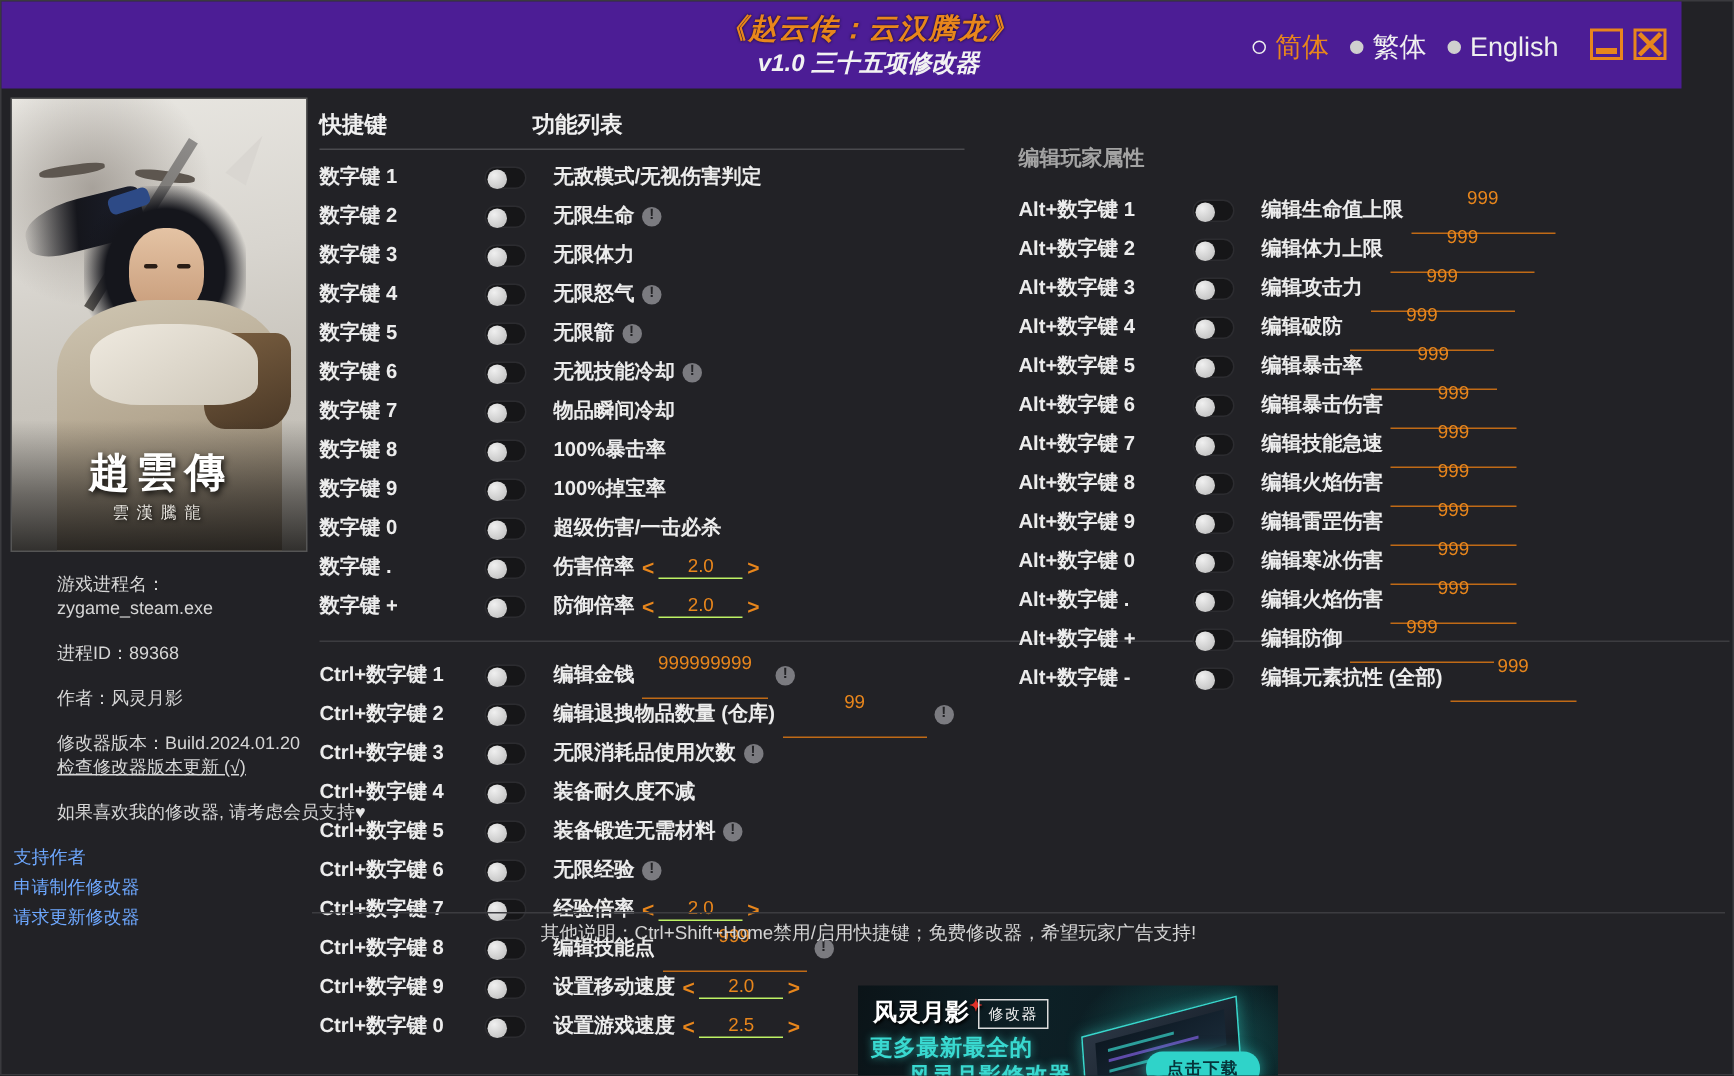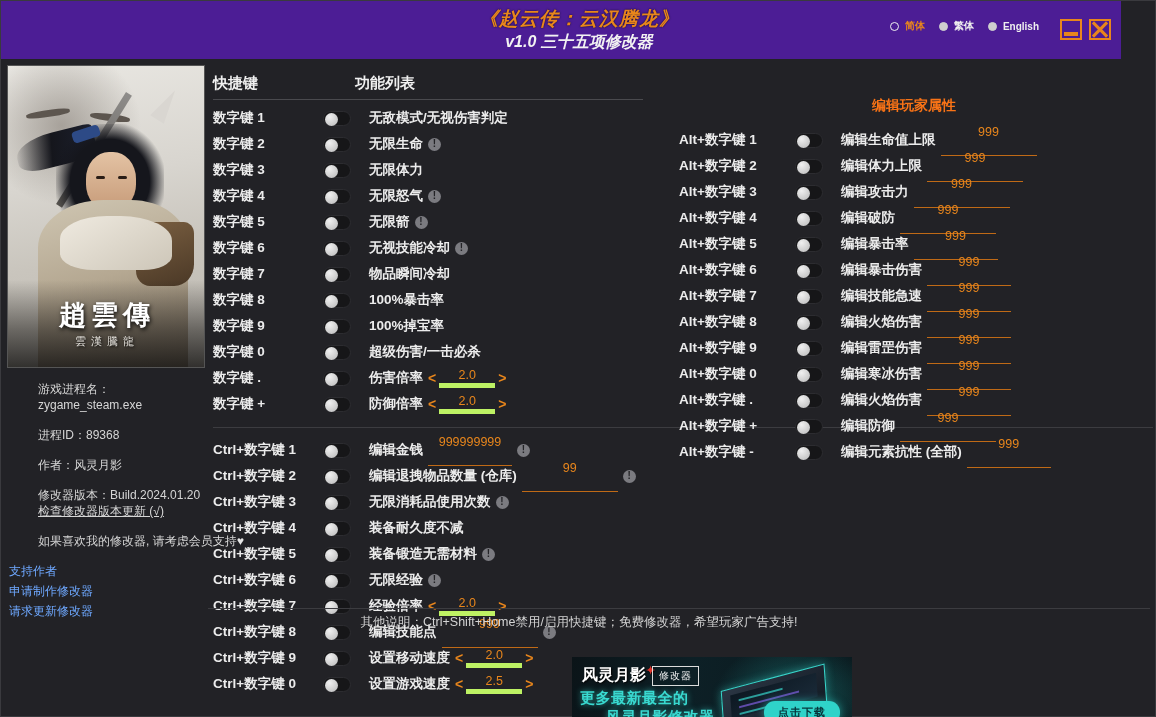--- a/index.html
+++ b/index.html
@@ -38,21 +38,21 @@
   #lang-group {
     position: absolute; right: 82px; top: 18px;
     display: flex; align-items: center; gap: 14px;
   }
   .lang-opt { display: flex; align-items: center; gap: 6px; cursor: pointer; }
   .radio {
     width: 9px; height: 9px; border-radius: 50%;
     border: 1.5px solid #cfcfcf; background: #cfcfcf;
   }
   .radio.sel { background: transparent; border-color: #efefef; }
-  .lang-label { font-size: 10px; font-weight: bold; color: #efefef; }
+  .lang-label { font-size: 18px; font-weight: normal; color: #efefef; }
   .lang-opt.active .lang-label { color: #e8861c; }
 
   #win-controls { position: absolute; right: 10px; top: 18px; display: flex; gap: 7px; }
   .win-btn {
     width: 22px; height: 21px; border: 2px solid #e8861c;
     position: relative; cursor: pointer; background: transparent;
   }
   .win-btn .min-bar {
     position: absolute; left: 2px; right: 2px; bottom: 2px; height: 4px; background: #e8861c;
   }
@@ -147,21 +147,21 @@
   #colR { position: absolute; left: 678px; top: 96px; width: 470px; }
 
   .hdr-row {
     display: flex; align-items: flex-end; height: 24px;
     color: #f0f0f0; font-size: 15px; font-weight: bold;
   }
   .hdr-key { width: 142px; }
   .hdr-fn  { flex: 1; }
   .hdr-rule { height: 1px; background: #4a4a4e; margin: 6px 0 5px 0; }
 
-  .sect-title { color: #f97316; font-size: 14px; font-weight: bold; margin-bottom: 12px; text-align: center; }
+  .sect-title { color: #a3a3a3; font-size: 14px; font-weight: bold; margin-bottom: 12px; }
 
   .row { display: flex; align-items: center; height: 26px; }
   .row .key {
     width: 110px; color: #ececec; font-size: 13.5px; font-weight: bold; white-space: nowrap;
   }
   .row.alt .key { width: 116px; }
   .toggle-wrap { width: 46px; display: flex; align-items: center; }
   .toggle {
     width: 28px; height: 15px; border-radius: 8px;
     background: #161618; border: 1px solid #2c2c30;
@@ -189,21 +189,21 @@
     border-bottom: 1px solid #c06a16; cursor: text;
     padding-bottom: 16px;
   } .w84 { width: 84px; } .w96 { width: 96px; }
 
   
   .spin { display: inline-flex; align-items: center; gap: 3px; }
   .spin .arw { color: #e8861c; font-size: 14px; font-weight: bold; cursor: pointer; }
   .spin .val {
     display: inline-block; width: 56px; text-align: center;
     color: #e8861c; font-size: 12.5px;
-    border-bottom: 5px solid #bef264; cursor: text; padding-bottom: 1px;
+    border-bottom: 1px solid #bef264; cursor: text; padding-bottom: 1px;
   }
 
   .grp-rule { height: 1px; background: #3c3c40; margin: 10px 0 9px 0; width: 940px; }
 
   
   #foot-rule { position: absolute; left: 207px; top: 607px; width: 942px; height: 1px; background: #3c3c40; }
   #foot-note {
     position: absolute; left: 0; top: 613px; width: 1156px; text-align: center;
     color: #d4d4d4; font-size: 12.5px;
   }

